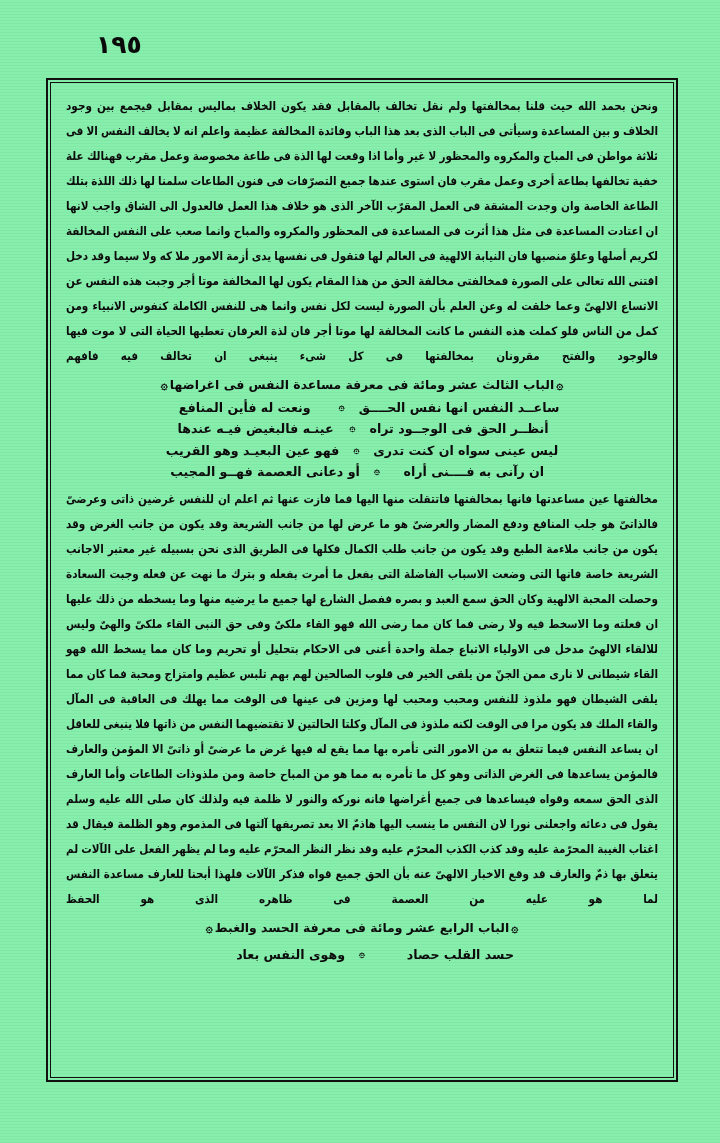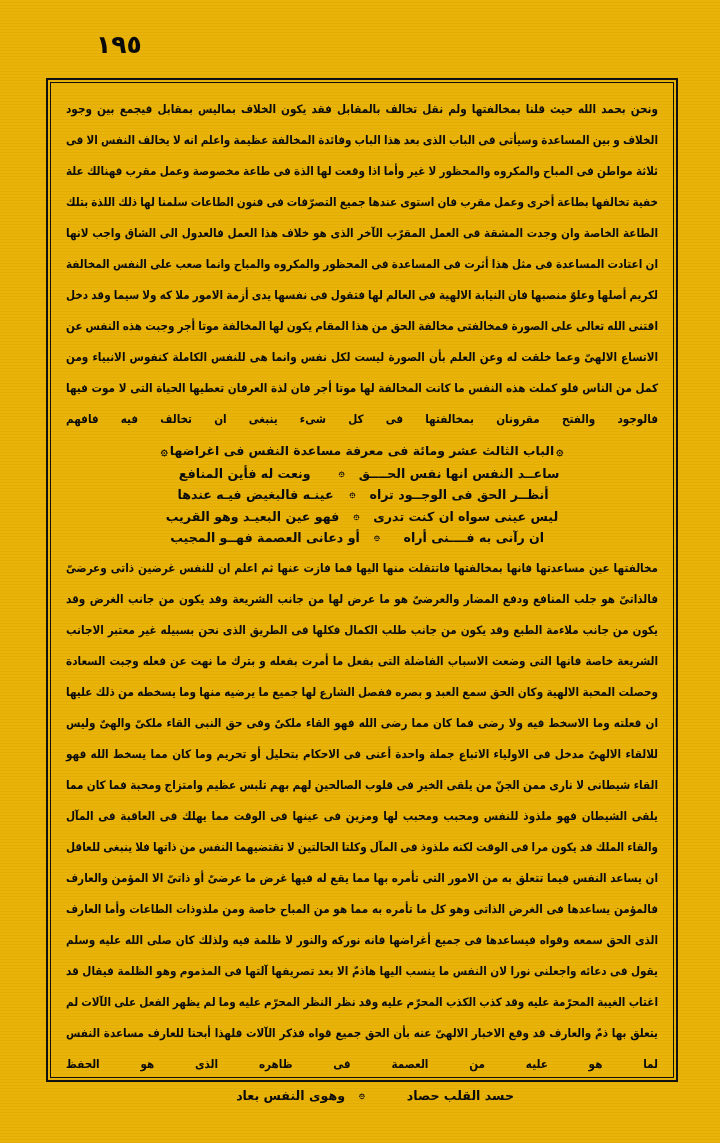--- a/index.html
+++ b/index.html
@@ -11,21 +11,21 @@
     width: 720px;
     height: 1143px;
     position: relative;
     font-family: "DejaVu Sans", "Liberation Sans", sans-serif;
     overflow: hidden;
   }
 
   .page {
     position: absolute;
     inset: 0;
-    background: #eab308;
+    background: #86efac;
   }
 
   
   .folio {
     position: absolute;
     top: 30px;
     left: 96px;
     font-size: 25px;
     font-weight: bold;
     color: #0a0a0a;
@@ -61,21 +61,21 @@
     height: 984px;
     box-sizing: border-box;
     padding: 4px 8px 2px 8px;
     direction: rtl;
     text-align: justify;
     color: #0b0b0b;
   }
 
   .prose {
     font-size: 11.6px;
-    line-height: 31px;
+    line-height: 25px;
     text-align: justify;
     text-align-last: justify;
     word-spacing: -0.6px;
     letter-spacing: -0.2px;
     font-weight: 600;
     font-stretch: condensed;
     transform-origin: right top;
   }
   .prose.block-a { margin-top: 2px; }
   .prose.block-b { margin-top: 3px; }
@@ -171,20 +171,23 @@
       </div>
       <div class="verse">
         <span class="hemi">ان رآنى به فــــنى أراه</span>
         <span class="sep">۞</span>
         <span class="hemi">أو دعانى العصمة فهــو المجيب</span>
       </div>
     </div>
 
     <div class="prose block-b">مخالفتها عين مساعدتها فانها بمخالفتها فاتتقلت منها اليها فما فازت عنها  ثم اعلم ان للنفس غرضين ذاتى وعرضىّ فالذاتىّ هو جلب المنافع ودفع المضار والعرضىّ هو ما عرض لها من جانب الشريعة  وقد يكون من جانب الغرض وقد يكون من جانب ملاءمة الطبع  وقد يكون من جانب طلب الكمال  فكلها فى الطريق الذى نحن بسبيله غير معتبر الاجانب الشريعة خاصة فانها التى وضعت الاسباب الفاضلة التى بفعل ما أمرت بفعله و بترك ما نهت عن فعله وجبت السعادة وحصلت المحبة الالهية  وكان الحق سمع العبد و بصره ففصل الشارع لها جميع ما يرضيه منها وما يسخطه من ذلك عليها ان فعلته وما الاسخط فيه ولا رضى فما كان مما رضى الله فهو القاء ملكىّ وفى حق النبى القاء ملكىّ والهىّ وليس للالقاء الالهىّ مدخل فى الاولياء الاتباع جملة واحدة أعنى فى الاحكام بتحليل أو تحريم وما كان مما يسخط الله فهو القاء شيطانى لا نارى ممن الجنّ من يلقى الخير فى قلوب الصالحين لهم بهم تلبس عظيم وامتزاج ومحبة فما كان مما يلقى الشيطان فهو ملذوذ للنفس ومحبب ومحبب لها ومزين فى عينها فى الوقت مما يهلك فى العاقبة فى المآل  والقاء الملك قد يكون مرا فى الوقت لكنه ملذوذ فى المآل وكلتا الحالتين لا تقتضيهما النفس من ذاتها فلا ينبغى للعاقل ان يساعد النفس فيما تتعلق به من الامور التى تأمره بها مما يقع له فيها غرض ما عرضىّ أو ذاتىّ الا المؤمن والعارف  فالمؤمن يساعدها فى الغرض الذاتى وهو كل ما تأمره به مما هو من المباح خاصة  ومن ملذوذات الطاعات  وأما العارف الذى الحق سمعه وقواه فيساعدها فى جميع أغراضها فانه نوركه والنور لا ظلمة فيه ولذلك كان صلى الله عليه وسلم يقول فى دعائه  واجعلنى نورا لان النفس ما ينسب اليها هاذمّ الا بعد تصريفها آلتها فى المذموم وهو الظلمة فيقال قد اغتاب الغيبة المحرّمة عليه وقد كذب الكذب المحرّم عليه  وقد نظر النظر المحرّم عليه وما لم يظهر الفعل على الآلات لم يتعلق بها ذمّ  والعارف قد وقع الاخبار الالهىّ عنه بأن الحق جميع قواه فذكر الآلات فلهذا أبحنا للعارف مساعدة النفس لما هو عليه من العصمة فى ظاهره الذى هو الحفظ</div>
 
+    <div class="heading">
+      <span class="orn">۞</span><span>الباب الرابع عشر ومائة فى معرفة الحسد والغبط</span><span class="orn">۞</span>
+    </div>
 
     <div class="verses closing">
       <div class="verse">
         <span class="hemi">حسد القلب حصاد</span>
         <span class="sep">۞</span>
         <span class="hemi">وهوى النفس بعاد</span>
       </div>
     </div>
 
   </div>

